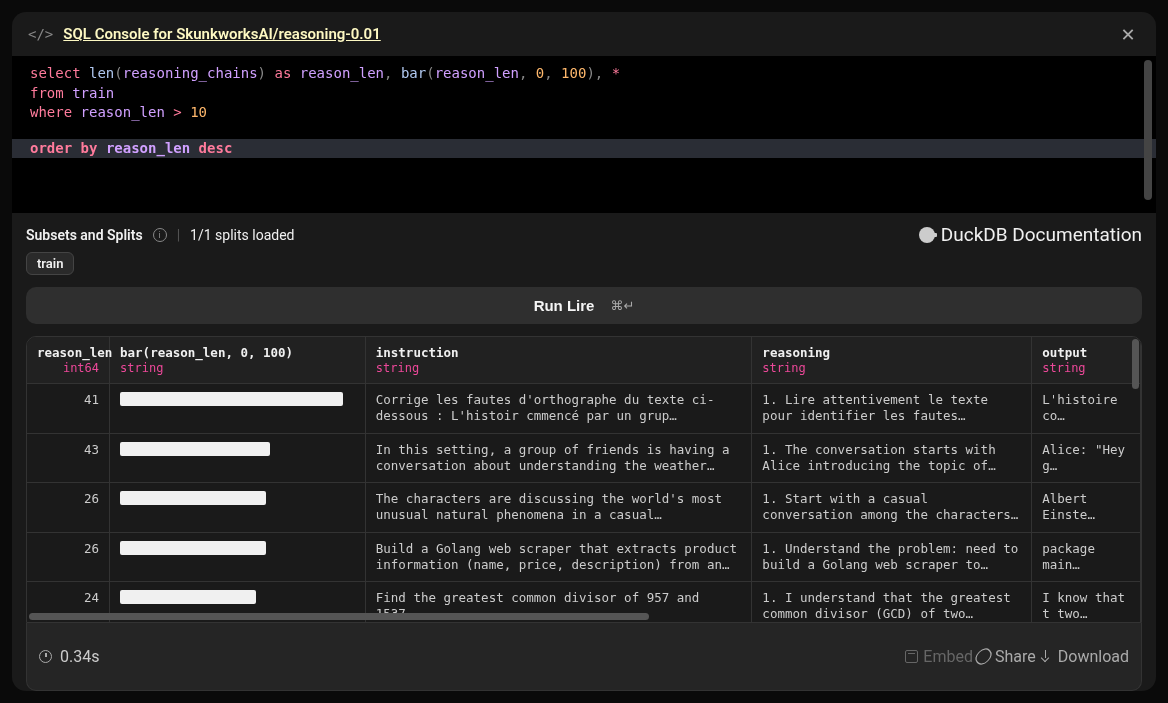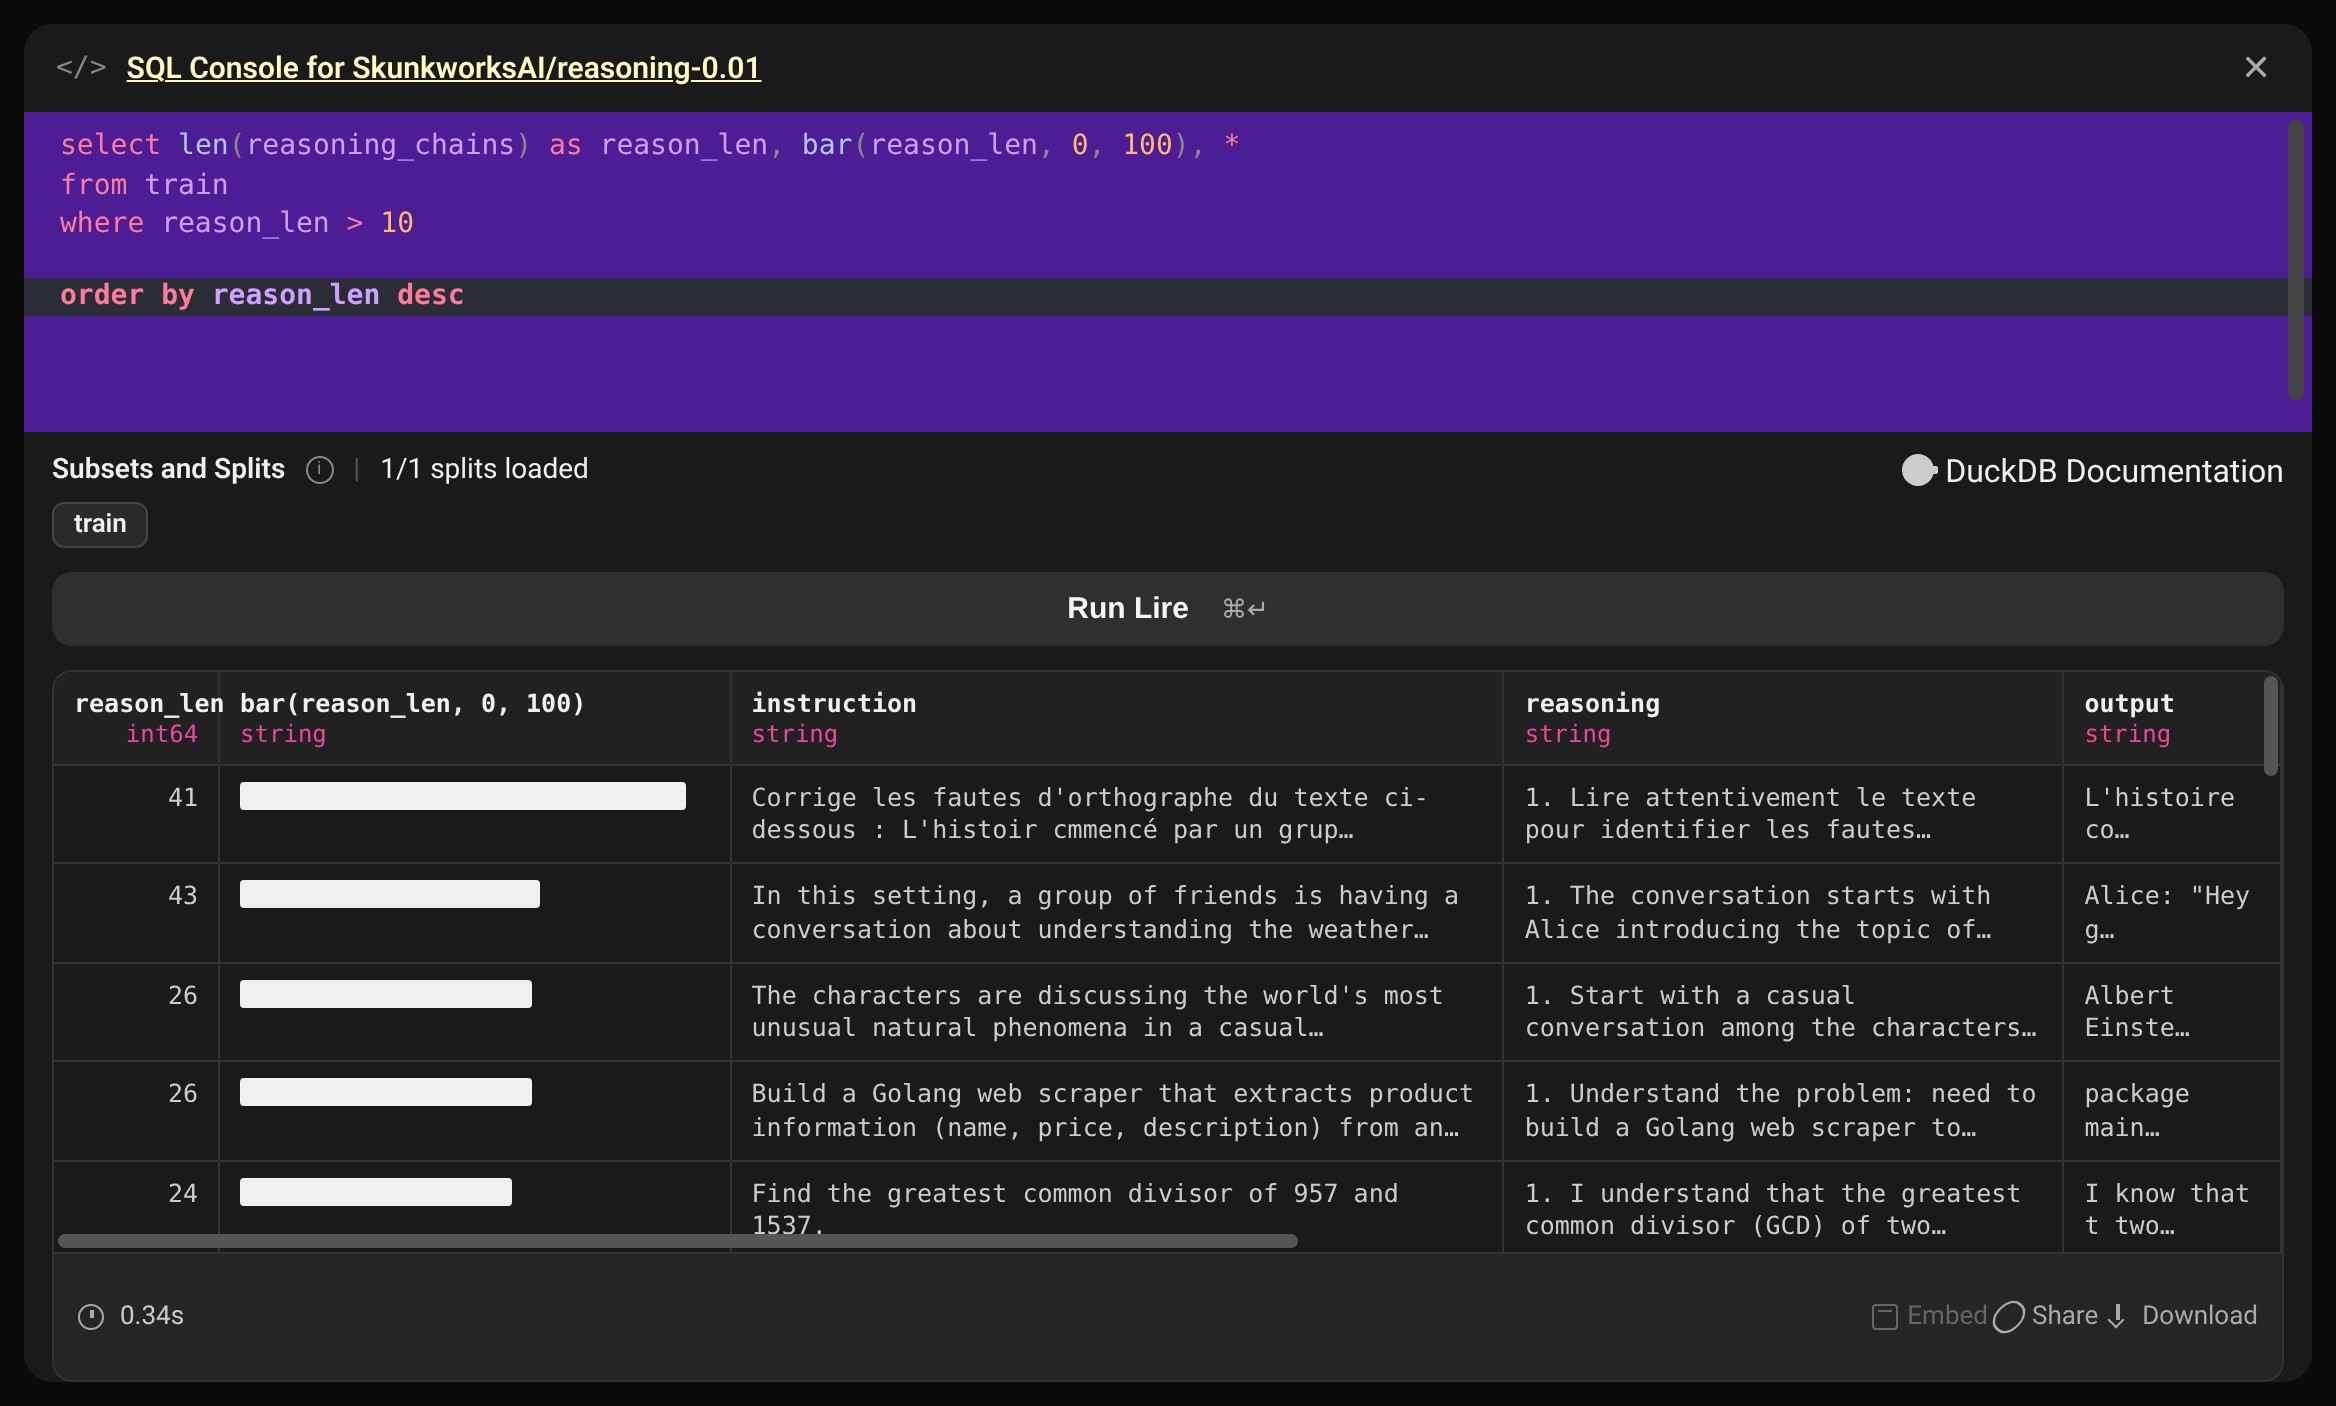--- a/index.html
+++ b/index.html
@@ -46,21 +46,21 @@
   color: #aaa;
   cursor: pointer;
   width: 24px;
   height: 24px;
   display: flex;
   align-items: center;
   justify-content: center;
   font-size: 18px;
 }
 .sql-editor {
-  background: #4c1d95;
+  background: #000000;
   padding: 8px 18px 8px 18px;
   height: 162px;
   font-family: "Menlo", "Consolas", monospace;
   font-size: 14px;
   line-height: 1.4;
   position: relative;
 }
 .sql-scrollbar {
   position: absolute;
   right: 4px;
@@ -104,21 +104,21 @@
   color: #888;
 }
 .splits-sep { color: #555; }
 .splits-loaded { color: #f0f0f0; }
 .duckdb-link {
   margin-left: auto;
   display: flex;
   align-items: center;
   gap: 6px;
   color: #f0f0f0;
-  font-size: 16px;
+  font-size: 19px;
 }
 .duck-icon {
   width: 16px; height: 16px;
   border-radius: 50%;
   background: #ccc;
   position: relative;
 }
 .duck-icon::after {
   content: "";
   position: absolute;
@@ -227,21 +227,21 @@
 }
 .footer-bar {
   margin: 0 14px;
   background: #252525;
   border: 1px solid #333;
   border-top: none;
   border-radius: 0 0 10px 10px;
   display: flex;
   align-items: center;
   padding: 24px 12px;
-  font-size: 13px;
+  font-size: 16px;
   color: #ccc;
   gap: 8px;
 }
 .clock-icon {
   width: 13px; height: 13px;
   border: 1.5px solid #aaa;
   border-radius: 50%;
   position: relative;
 }
 .clock-icon::after {

